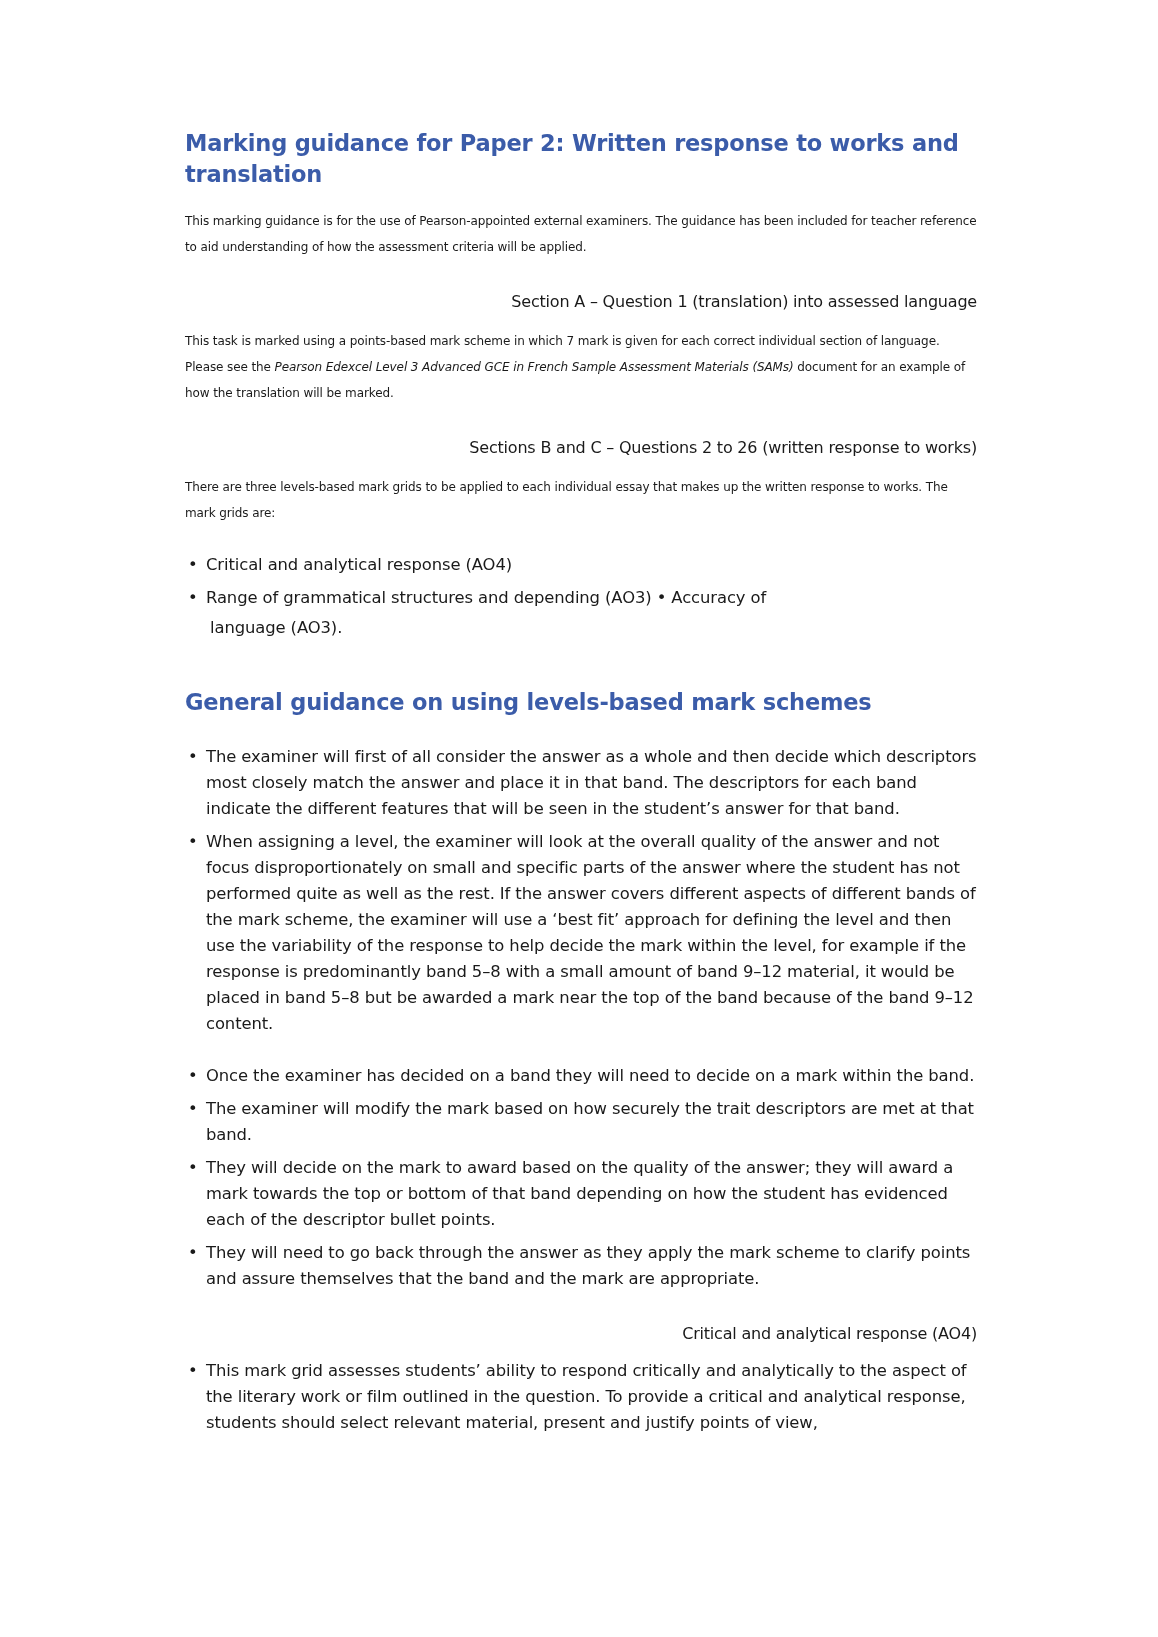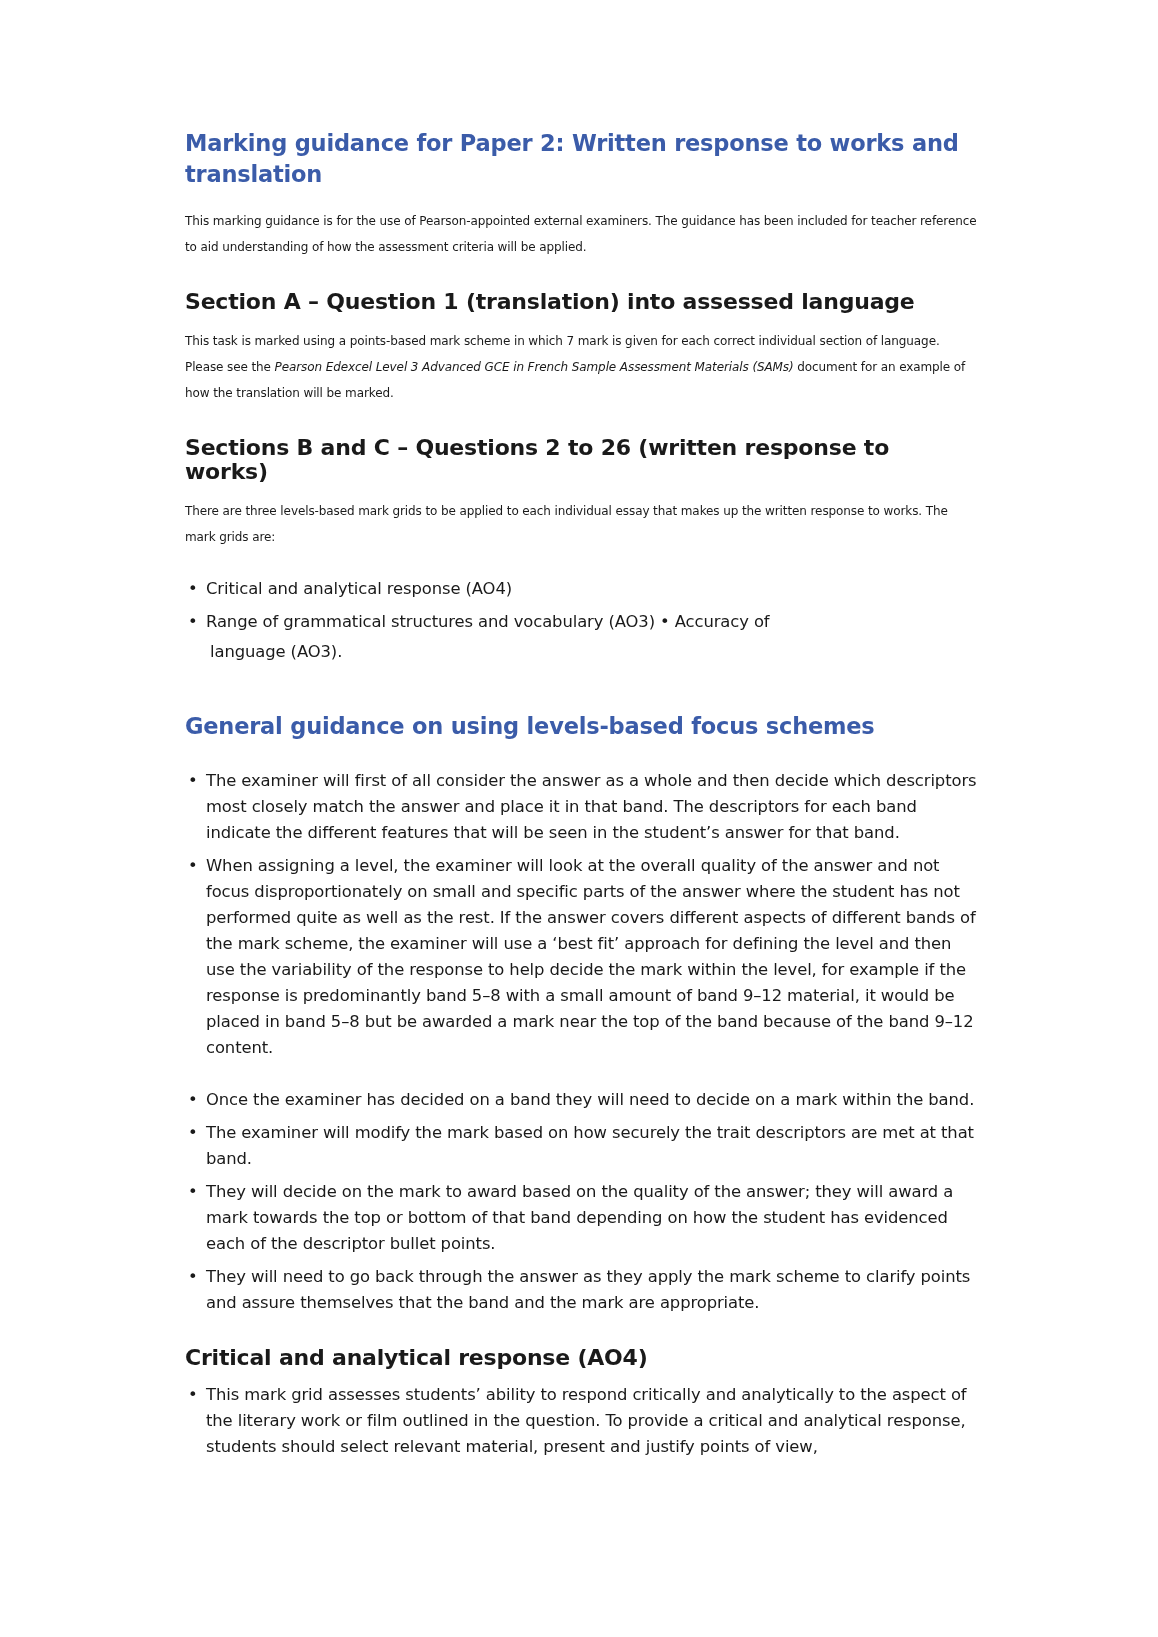--- a/index.html
+++ b/index.html
@@ -29,26 +29,27 @@
     line-height: 31px;
     font-weight: bold;
     letter-spacing: -0.2px;
     margin: 0 0 18px 0;
   }
   h1.blue-heading.mid {
     margin-top: 46px;
     margin-bottom: 26px;
   }
   h2.bold-heading {
-    font-size: 22px;
+    font-size: 16px;
     line-height: 24px;
-    font-weight: bold;
+    font-weight: normal;
     letter-spacing: -0.2px;
     margin: 30px 0 14px 0;
     color: var(--text-color);
+    text-align: right;
   }
   h2.bold-heading.tight-bottom { margin-bottom: 12px; }
   p.body-text {
     font-size: 12px;
     line-height: 26px;
     letter-spacing: -0.1px;
     margin: 0 0 26px 0;
   }
   ul.bullet-list {
     list-style: none;
@@ -90,24 +91,24 @@
     <h2 class="bold-heading">Section A – Question 1 (translation) into assessed language</h2>
 
     <p class="body-text"><span>This task is marked using a points-based mark scheme in which 7 mark is given for each correct individual section of language. Please see the </span><em class="doc-title">Pearson Edexcel Level 3 Advanced GCE in French Sample Assessment Materials (SAMs)</em><span> document for an example of how the translation will be marked.</span></p>
 
     <h2 class="bold-heading">Sections B and C – Questions 2 to 26 (written response to works)</h2>
 
     <p class="body-text">There are three levels-based mark grids to be applied to each individual essay that makes up the written response to works. The mark grids are:</p>
 
     <ul class="bullet-list">
       <li><span>Critical and analytical response (AO4)</span></li>
-      <li><span>Range of grammatical structures and vocabulary (AO3) • Accuracy of</span><span class="wrap-line">language (AO3).</span></li>
+      <li><span>Range of grammatical structures and depending (AO3) • Accuracy of</span><span class="wrap-line">language (AO3).</span></li>
     </ul>
 
-    <h1 class="blue-heading mid">General guidance on using levels-based focus schemes</h1>
+    <h1 class="blue-heading mid">General guidance on using levels-based mark schemes</h1>
 
 
     <ul class="bullet-list">
       <li><span>The examiner will first of all consider the answer as a whole and then decide which descriptors most closely match the answer and place it in that band. The descriptors for each band indicate the different features that will be seen in the student’s answer for that band.</span></li>
       <li><span>When assigning a level, the examiner will look at the overall quality of the answer and not focus disproportionately on small and specific parts of the answer where the student has not performed quite as well as the rest. If the answer covers different aspects of different bands of the mark scheme, the examiner will use a ‘best fit’ approach for defining the level and then use the variability of the response to help decide the mark within the level, for example if the response is predominantly band 5–8 with a small amount of band 9–12 material, it would be placed in band 5–8 but be awarded a mark near the top of the band because of the band 9–12 content.</span></li>
     </ul>
 
 
     <ul class="bullet-list">
       <li><span>Once the examiner has decided on a band they will need to decide on a mark within the band.</span></li>

